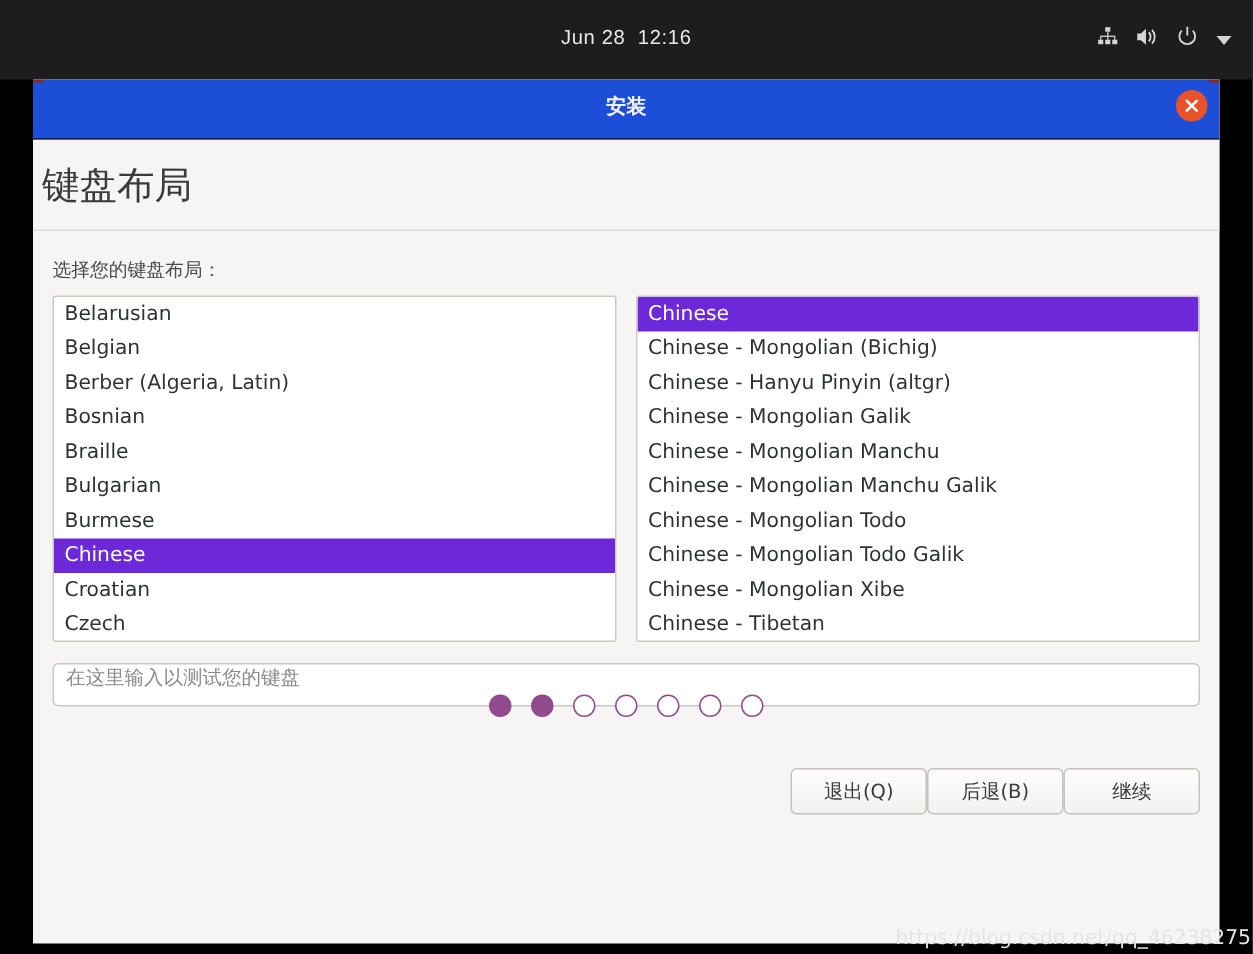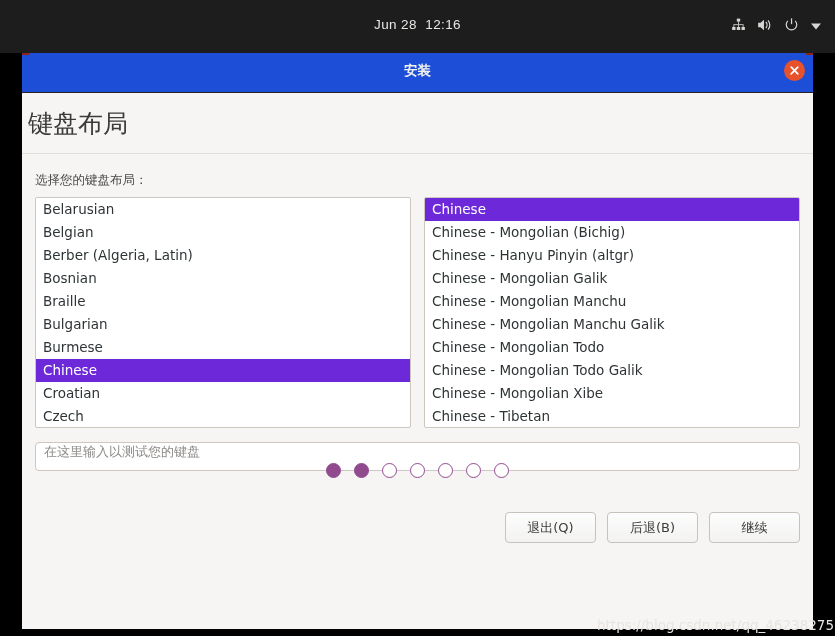--- a/index.html
+++ b/index.html
@@ -190,21 +190,20 @@
     cursor: pointer;
     font-family: "DejaVu Sans", "Liberation Sans", sans-serif;
   }
 
   
   .footer-btns {
     position: absolute;
     right: 13px;
     top: 358px;
     display: flex;
-    gap: 11px;
     padding-left: 48px;
   }
   .foot-btn {
     min-width: 91px;
     height: 31px;
     display: flex;
     align-items: center;
     justify-content: center;
     background: linear-gradient(#fdfdfd, #f3f2f1);
     border: 1px solid #c7c2bd;

